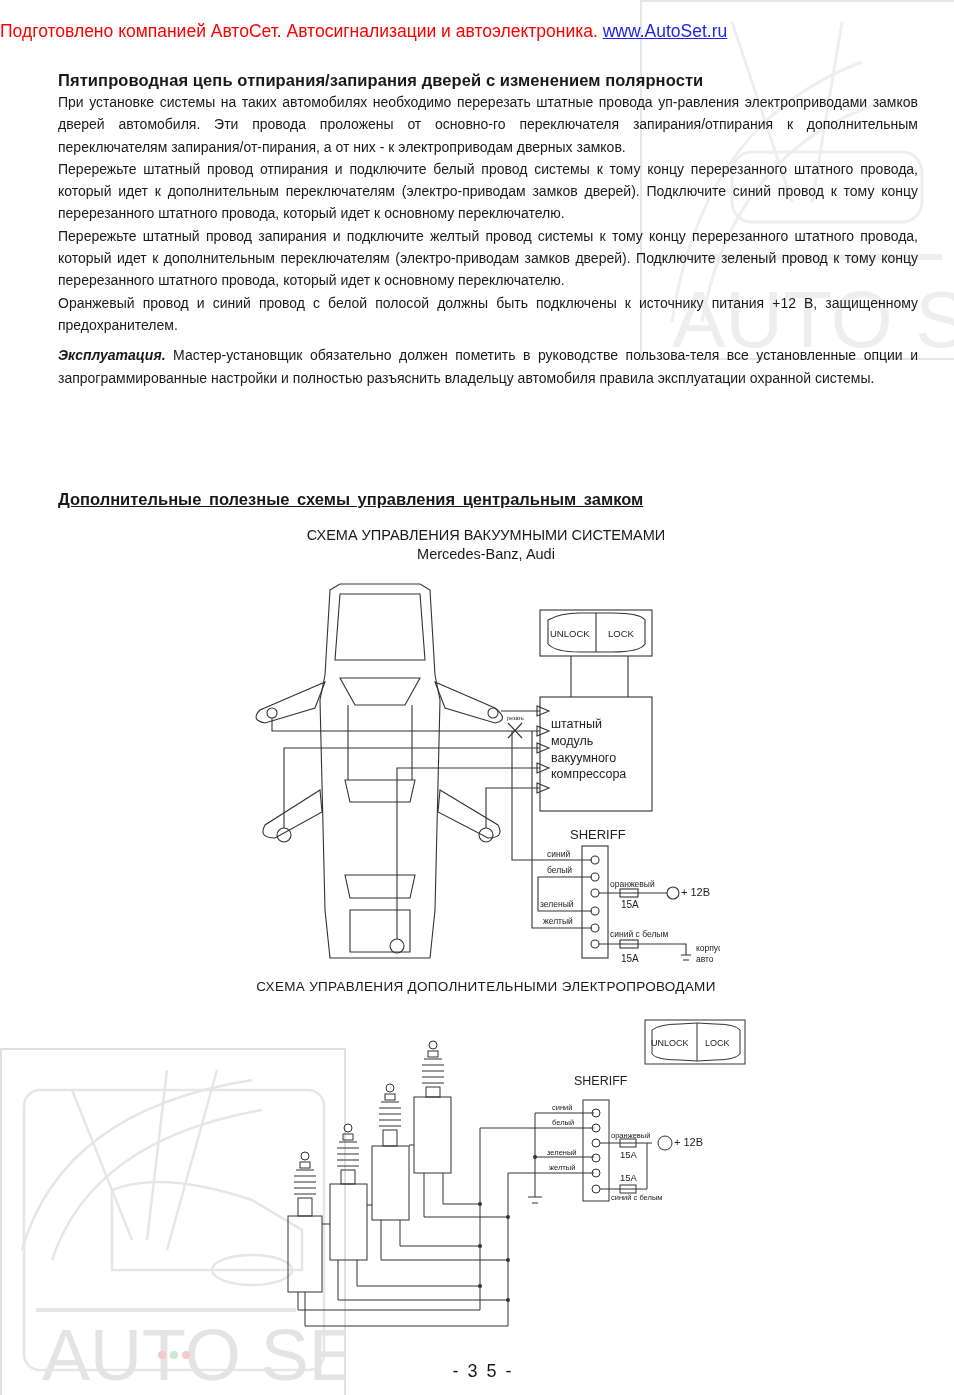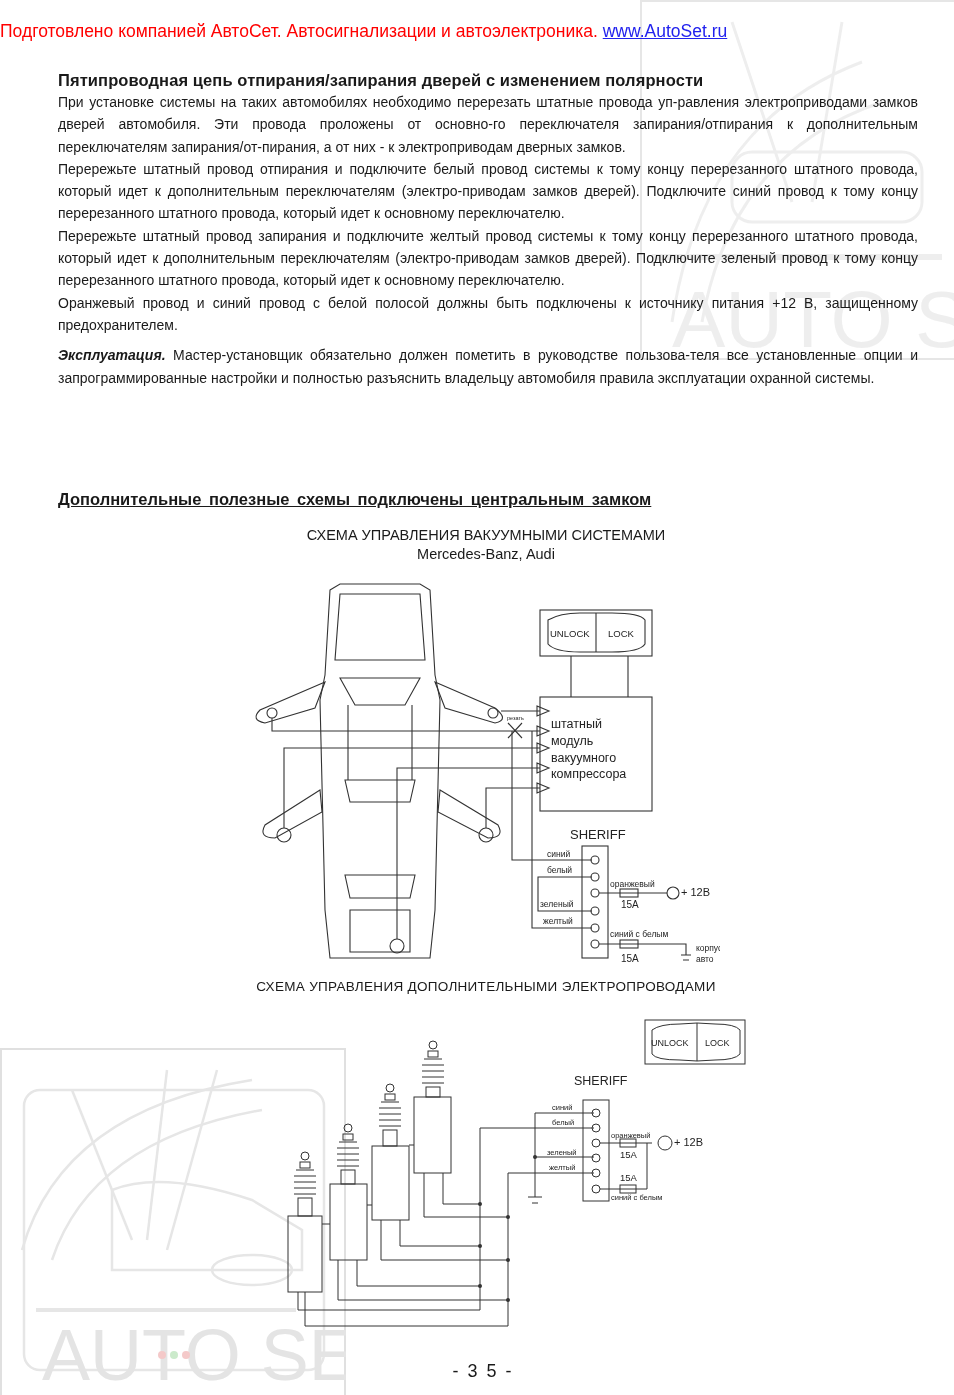--- a/index.html
+++ b/index.html
@@ -71,21 +71,21 @@
 
 <div class="content">
   <p class="h-bold">Пятипроводная цепь отпирания/запирания дверей с изменением полярности</p>
   <p class="p">При установке системы на таких автомобилях необходимо перерезать штатные провода уп-равления электроприводами замков дверей автомобиля. Эти провода проложены от основно-го переключателя запирания/отпирания к дополнительным переключателям запирания/от-пирания, а от них - к электроприводам дверных замков.</p>
   <p class="p">Перережьте штатный провод отпирания и подключите белый провод системы к тому концу перерезанного штатного провода, который идет к дополнительным переключателям (электро-приводам замков дверей). Подключите синий провод к тому концу перерезанного штатного провода, который идет к основному переключателю.</p>
   <p class="p">Перережьте штатный провод запирания и подключите желтый провод системы к тому концу перерезанного штатного провода, который идет к дополнительным переключателям (электро-приводам замков дверей). Подключите зеленый провод к тому концу перерезанного штатного провода, который идет к основному переключателю.</p>
   <p class="p">Оранжевый провод и синий провод с белой полосой должны быть подключены к источнику питания +12 В, защищенному предохранителем.</p>
   <p class="p ops"><span class="ops-title">Эксплуатация.</span><span> Мастер-установщик обязательно должен пометить в руководстве пользова-теля все установленные опции и запрограммированные настройки и полностью разъяснить владельцу автомобиля правила эксплуатации охранной системы.</span></p>
 </div>
 
-<div class="subsec">Дополнительные полезные схемы подключены центральным замком</div>
+<div class="subsec">Дополнительные полезные схемы управления центральным замком</div>
 
 <div class="cap1">
   <div>СХЕМА УПРАВЛЕНИЯ ВАКУУМНЫМИ СИСТЕМАМИ</div>
   <div>Mercedes-Banz, Audi</div>
 </div>
 
 <div class="diagram1">
   <svg width="480" height="395" viewBox="0 0 480 395">
     <g fill="none" stroke="#333" stroke-width="1.1">
 

